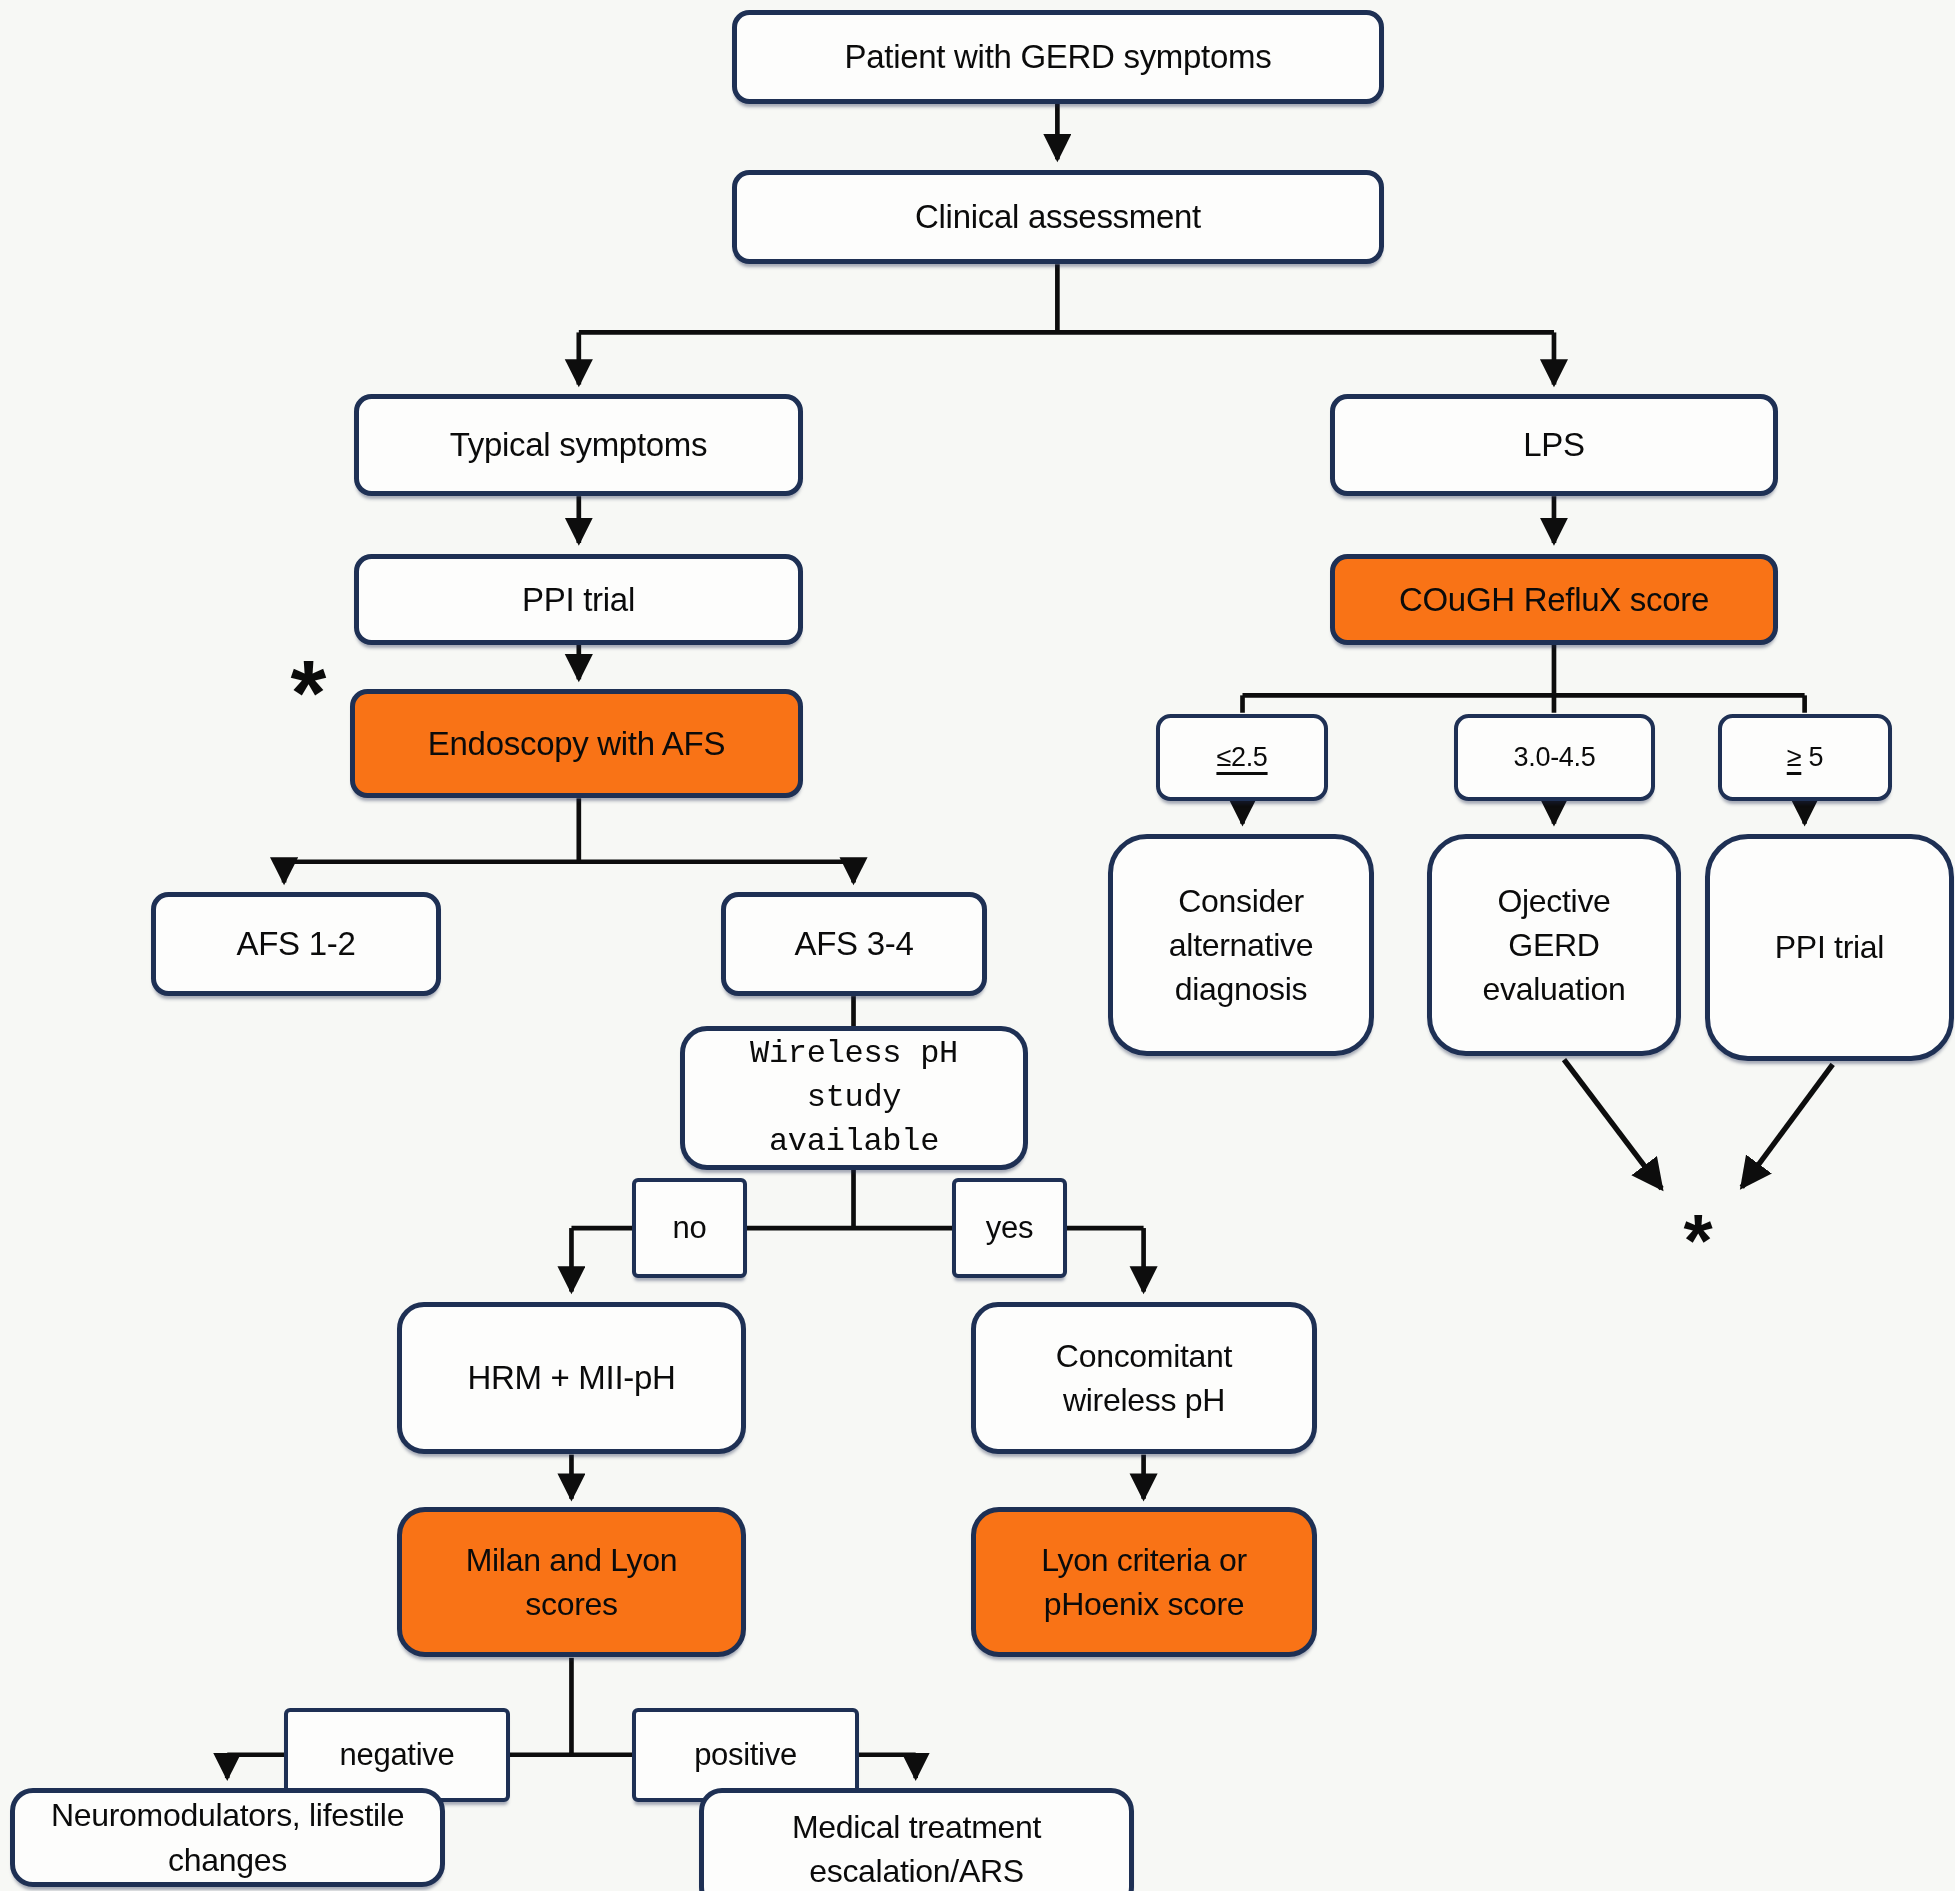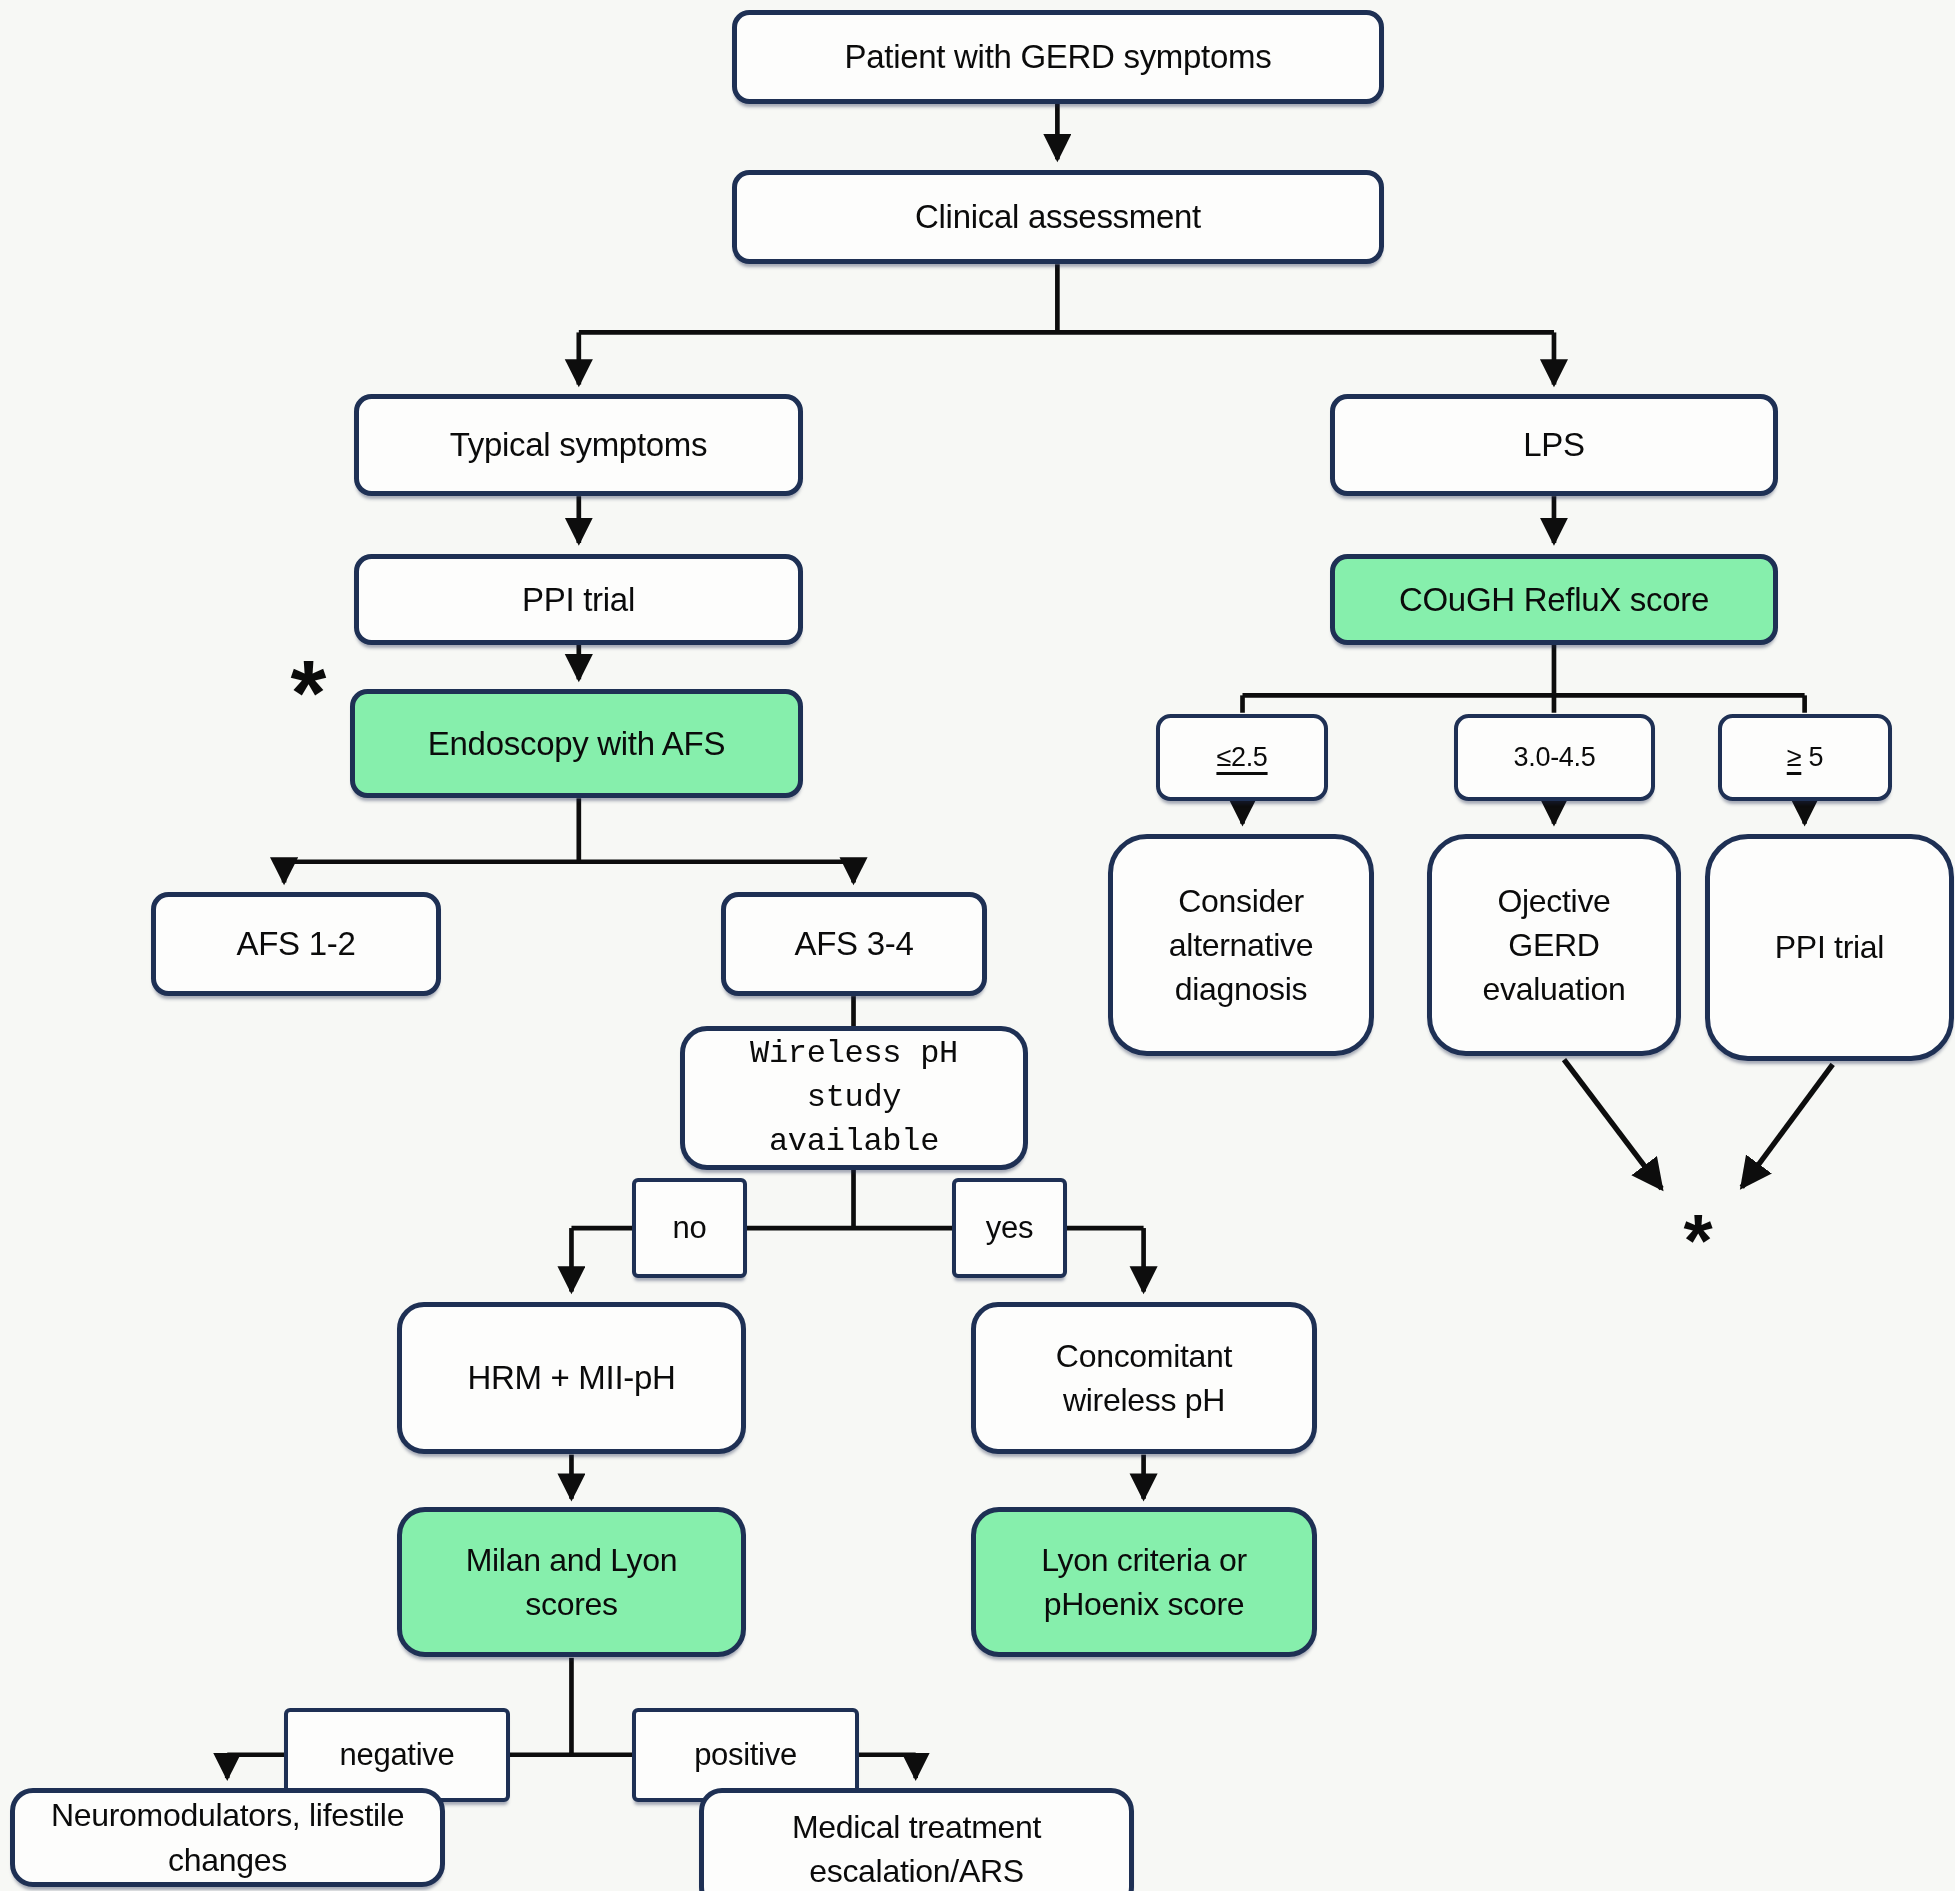--- a/index.html
+++ b/index.html
@@ -14,21 +14,21 @@
     position:absolute;z-index:2;
     display:flex;align-items:center;justify-content:center;text-align:center;
     box-sizing:border-box;
     background:#fdfdfc;
     border:5.3px solid #1e3054;
     border-radius:17.4px;
     color:#0b0b0b;
     font-size:33px;line-height:1.38;letter-spacing:-0.3px;
     box-shadow:0 4.7px 3.3px -2px rgba(28,40,75,0.38);
   }
-  .shaded{background:#86efac;}
+  .shaded{background:#f97316;}
   .sm{font-size:31px;border-radius:6px;border-width:4.7px;}
   .score{font-size:27px;border-radius:14.7px;border-width:4.7px;}
   .tall{border-radius:39px;}
   .u{text-decoration:underline;text-decoration-thickness:3.3px;text-underline-offset:6px;}
   .pre{white-space:pre;}
   .asterisk{
     position:absolute;z-index:3;color:#0b0b0b;font-weight:bold;
     text-align:center;line-height:1;
   }
 

